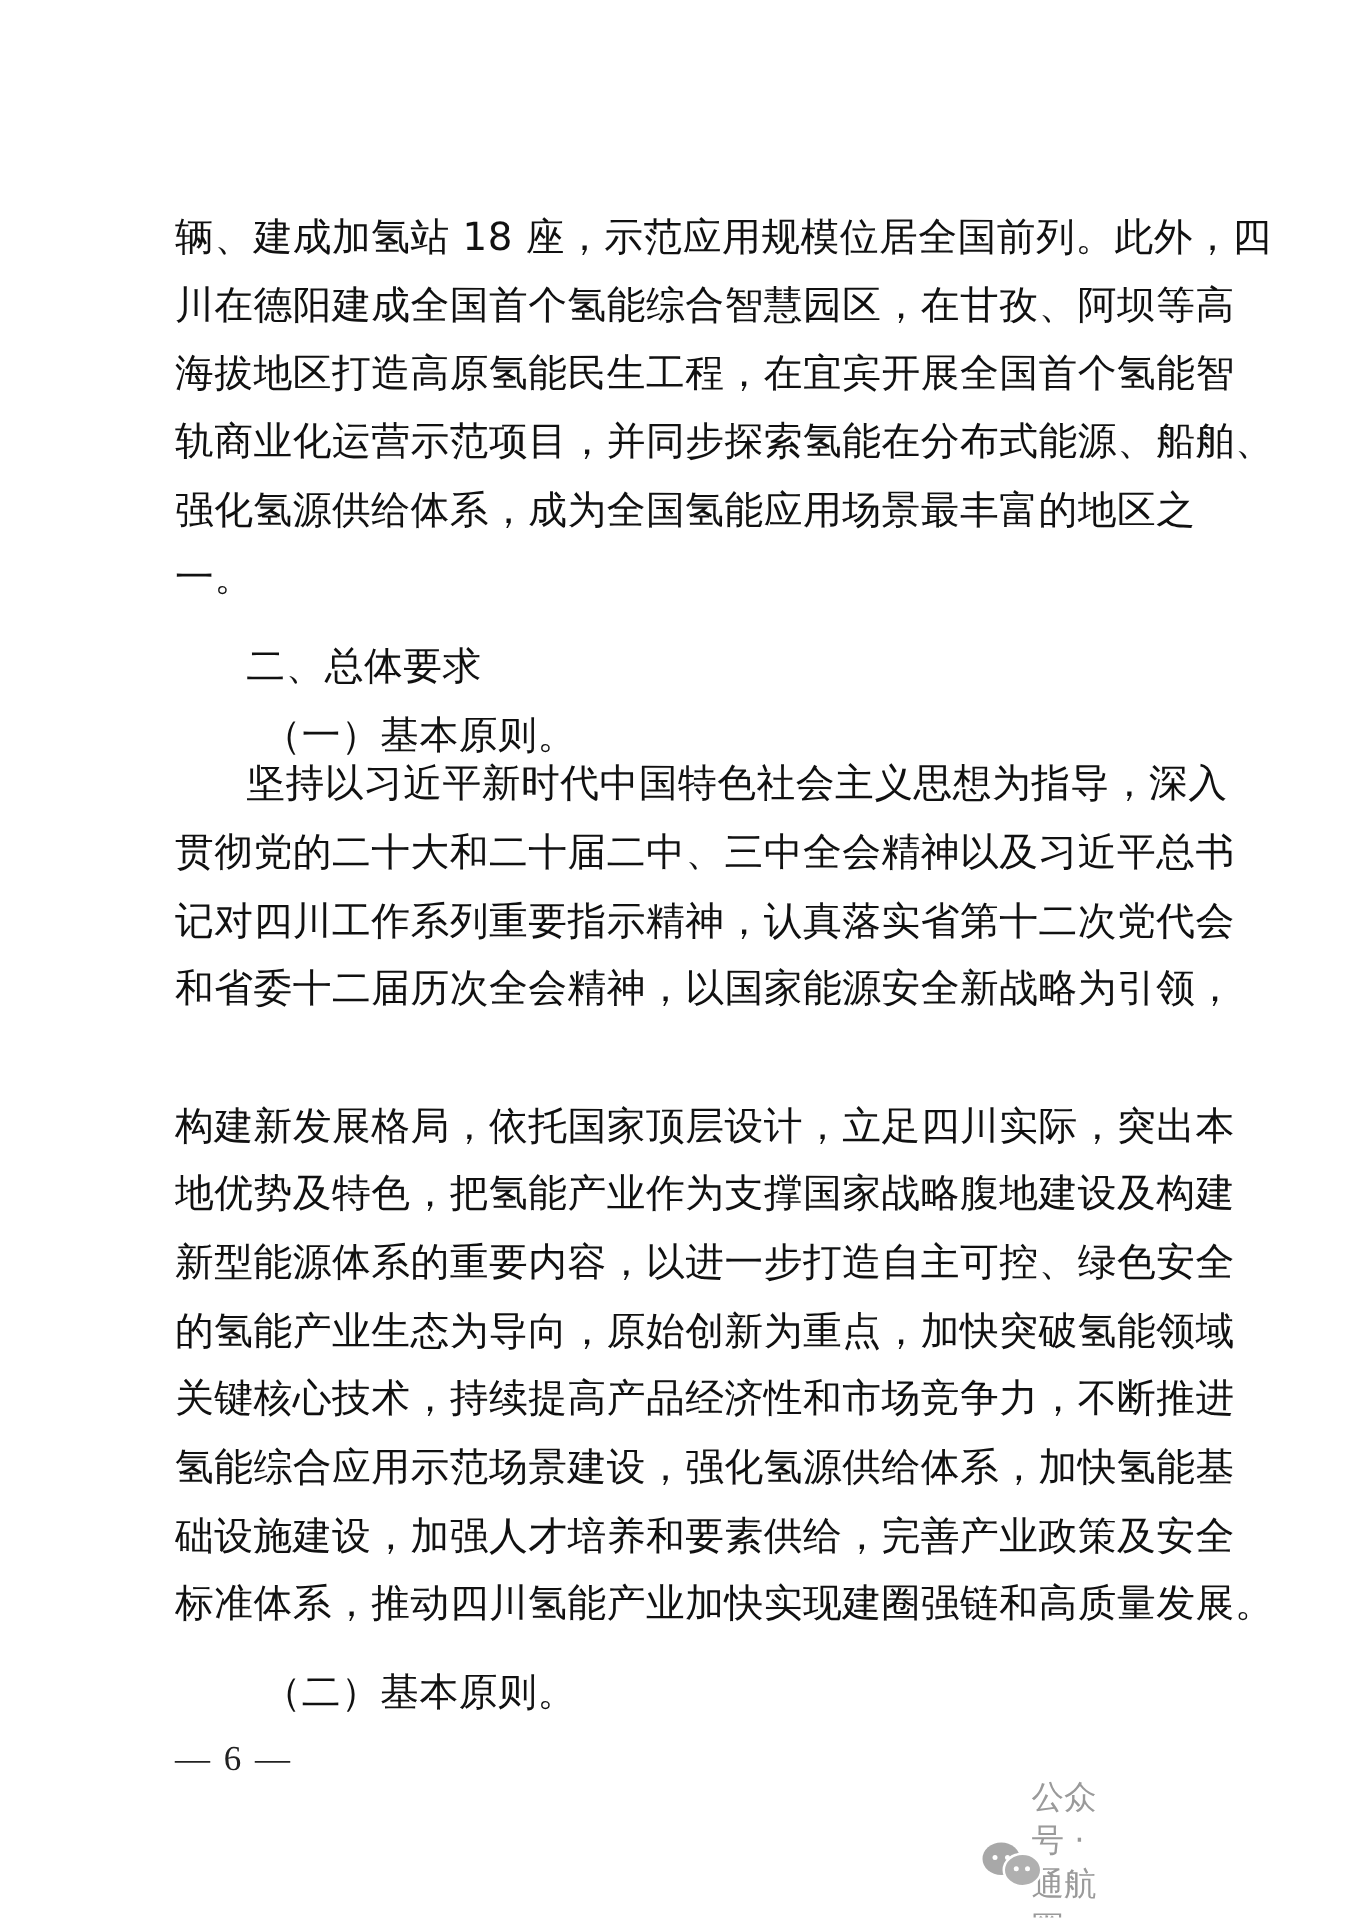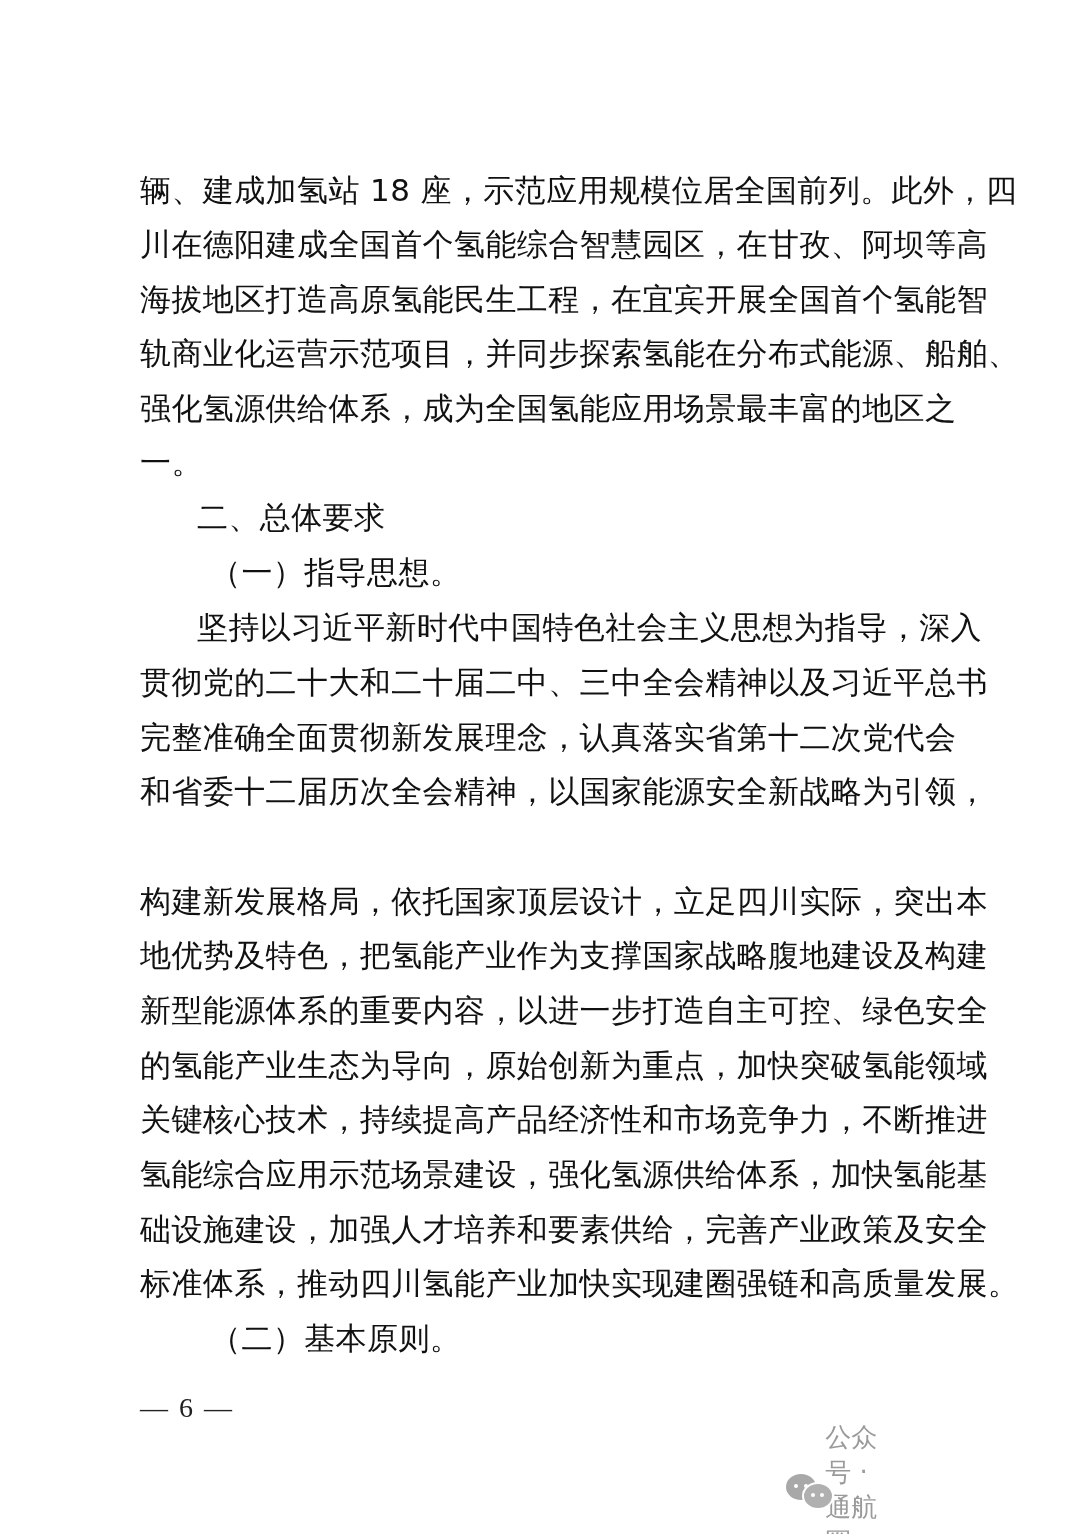--- a/index.html
+++ b/index.html
@@ -8,21 +8,21 @@
   .line {
     position: absolute; left: 140px; width: 800px; height: 40px;
     font-family: "DejaVu Sans", "Liberation Sans", sans-serif;
     font-size: 31px; line-height: 40px; color: #111;
     white-space: nowrap; letter-spacing: 0.4px;
     text-align: justify; text-align-last: justify;
   }
   .line.last { text-align-last: left; }
   .indent2 { left: 197px; width: 743px; }
   .indent-sub { left: 210px; width: 730px; }
-  .heading { text-align-last: left; }
+  .heading { text-align-last: left; margin-top: 16px; }
   .pagenum {
     position: absolute; left: 140px; top: 1392px;
     font-family: "Liberation Serif", "DejaVu Serif", serif;
     font-size: 28px; color: #222; letter-spacing: 2px;
   }
   .watermark {
     position: absolute; left: 786px; top: 1470px; height: 40px;
     display: flex; align-items: center; gap: 24px;
     font-family: "DejaVu Sans", "Liberation Sans", sans-serif;
     font-size: 26px; color: #9a9a9a;
@@ -39,25 +39,25 @@
 <div class="page">
 
   <div class="line" style="top:170px">辆、建成加氢站 18 座，示范应用规模位居全国前列。此外，四</div>
   <div class="line" style="top:224px">川在德阳建成全国首个氢能综合智慧园区，在甘孜、阿坝等高</div>
   <div class="line" style="top:279px">海拔地区打造高原氢能民生工程，在宜宾开展全国首个氢能智</div>
   <div class="line" style="top:333px">轨商业化运营示范项目，并同步探索氢能在分布式能源、船舶、</div>
   <div class="line" style="top:388px">强化氢源供给体系，成为全国氢能应用场景最丰富的地区之</div>
   <div class="line last" style="top:442px">一。</div>
 
   <div class="line heading indent2" style="top:497px">二、总体要求</div>
-  <div class="line heading indent-sub" style="top:552px">（一）指导思想。</div>
+  <div class="line heading indent-sub" style="top:552px">（一）基本原则。</div>
 
   <div class="line indent2" style="top:607px">坚持以习近平新时代中国特色社会主义思想为指导，深入</div>
   <div class="line" style="top:662px">贯彻党的二十大和二十届二中、三中全会精神以及习近平总书</div>
-  <div class="line" style="top:717px">完整准确全面贯彻新发展理念，认真落实省第十二次党代会</div>
+  <div class="line" style="top:717px">记对四川工作系列重要指示精神，认真落实省第十二次党代会</div>
   <div class="line" style="top:771px">和省委十二届历次全会精神，以国家能源安全新战略为引领，</div>
   <div class="line" style="top:881px">构建新发展格局，依托国家顶层设计，立足四川实际，突出本</div>
   <div class="line" style="top:935px">地优势及特色，把氢能产业作为支撑国家战略腹地建设及构建</div>
   <div class="line" style="top:990px">新型能源体系的重要内容，以进一步打造自主可控、绿色安全</div>
   <div class="line" style="top:1045px">的氢能产业生态为导向，原始创新为重点，加快突破氢能领域</div>
   <div class="line" style="top:1099px">关键核心技术，持续提高产品经济性和市场竞争力，不断推进</div>
   <div class="line" style="top:1154px">氢能综合应用示范场景建设，强化氢源供给体系，加快氢能基</div>
   <div class="line" style="top:1209px">础设施建设，加强人才培养和要素供给，完善产业政策及安全</div>
   <div class="line" style="top:1263px">标准体系，推动四川氢能产业加快实现建圈强链和高质量发展。</div>
 

